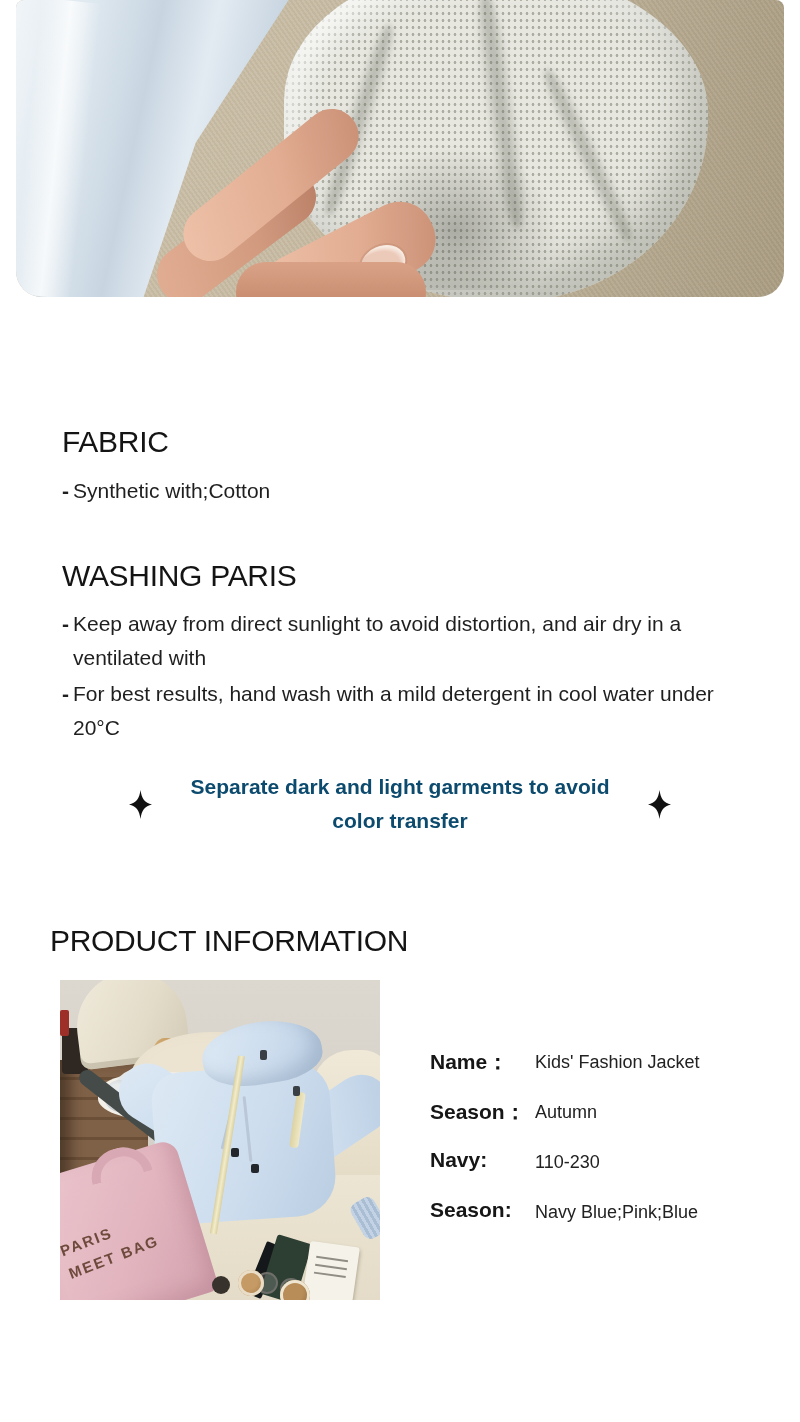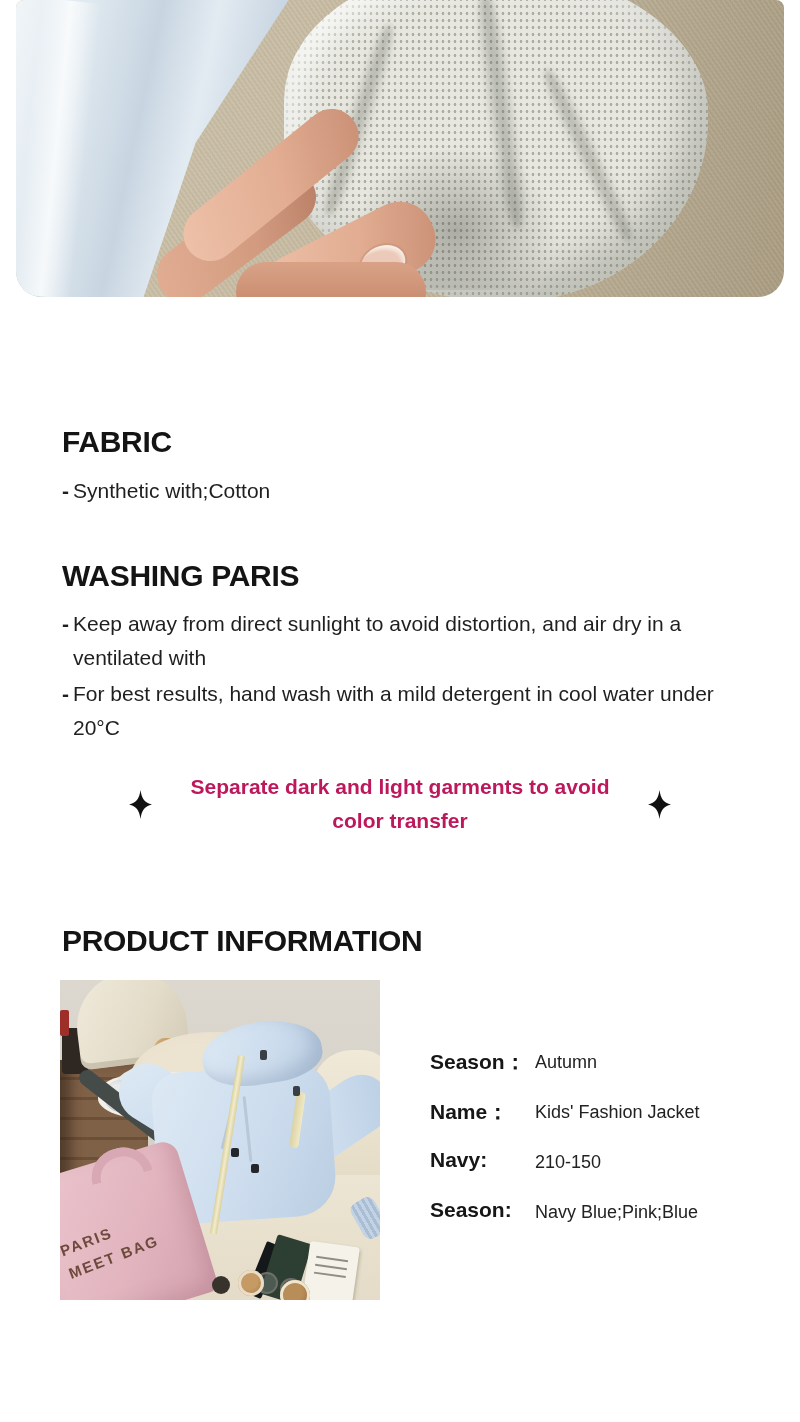--- a/index.html
+++ b/index.html
@@ -33,33 +33,33 @@
           background:linear-gradient(115deg,#e2ae93 0%,#d29b80 60%,#b97f66 100%); }
   .finger-index { left:150px; top:158px; width:210px; height:54px; transform:rotate(-39deg); border-radius:28px; }
   .thumb        { left:240px; top:228px; width:185px; height:72px; transform:rotate(-27deg); border-radius:34px; }
   .thumb-nail   { left:344px; top:246px; width:46px; height:36px; transform:rotate(-24deg); border-radius:50%;
           background:radial-gradient(ellipse at 35% 55%, #eccaba 55%, #f7ebe2 70%, #fdf9f4 100%);
           box-shadow:0 0 0 2px rgba(190,140,115,.45); }
   .palm { left:220px; top:262px; width:190px; height:60px; border-radius:30px;
           background:linear-gradient(180deg,#d9a287,#c08265); }
 
   
-  .h-title { font-size:30px; font-weight:700; color:#141414; letter-spacing:-.3px; line-height:1; }
+  .h-title { font-size:30px; font-weight:400; color:#141414; letter-spacing:-.3px; line-height:1; }
   .fabric-title  { left:62px; top:427px; }
   .washing-title { left:62px; top:561px; }
-  .product-title { left:62px; top:926px;text-align:center; }
+  .product-title { left:50px; top:926px;text-align:center; }
 
   .body-text { font-size:21px; color:#1f1f1f; line-height:34px; }
   .fabric-item { left:62px; top:474px; }
   .tips { left:62px; top:607px; width:660px; }
   .tip { display:flex; margin-bottom:2px; }
   .tip .bullet { flex:0 0 11px; font-weight:700; }
 
   .note { left:0; top:770px; width:800px; display:flex; justify-content:center; align-items:center; gap:36px; }
-  .note-text { width:424px; text-align:center; font-size:21px; font-weight:700; color:#be185d; line-height:34px; }
+  .note-text { width:424px; text-align:center; font-size:21px; font-weight:700; color:#0c4a6e; line-height:34px; }
   .sparkle { width:23px; height:29px; flex:0 0 auto; }
 
   
   .pphoto { left:60px; top:980px; width:320px; height:320px; overflow:hidden;
             background:linear-gradient(180deg,#dcd8d0 0%,#d5d1c8 55%,#cfcabf 100%); }
   .cabinet { left:0; top:80px; width:88px; height:152px;
             background:repeating-linear-gradient(180deg,#7f6147 0 17px,#6b4f37 17px 20px);
             box-shadow:inset 10px 0 14px rgba(40,28,18,.55); }
   .candle-holder { left:2px; top:48px; width:26px; height:46px; background:#2e2722; border-radius:4px; }
   .candle-red { left:0; top:30px; width:9px; height:26px; background:#9e2f28; border-radius:2px; }
@@ -222,28 +222,28 @@
   </div>
   <div class="abs glass1"></div>
   <div class="abs glass2"></div>
   <div class="abs disc-dark"></div>
   <div class="abs disc-wood1"></div>
   <div class="abs disc-wood2"></div>
 </div>
 
 <div class="abs info">
   <div class="irow">
+    <span class="ilabel">Name：</span>
+    <span class="ivalue">Kids' Fashion Jacket</span>
+  </div>
+  <div class="irow">
     <span class="ilabel">Season：</span>
     <span class="ivalue">Autumn</span>
   </div>
   <div class="irow">
-    <span class="ilabel">Name：</span>
-    <span class="ivalue">Kids' Fashion Jacket</span>
-  </div>
-  <div class="irow">
     <span class="ilabel">Navy:</span>
-    <span class="ivalue">210-150</span>
+    <span class="ivalue">110-230</span>
   </div>
   <div class="irow">
     <span class="ilabel">Season:</span>
     <span class="ivalue">Navy Blue;Pink;Blue</span>
   </div>
 </div>
 
 </body></html>

